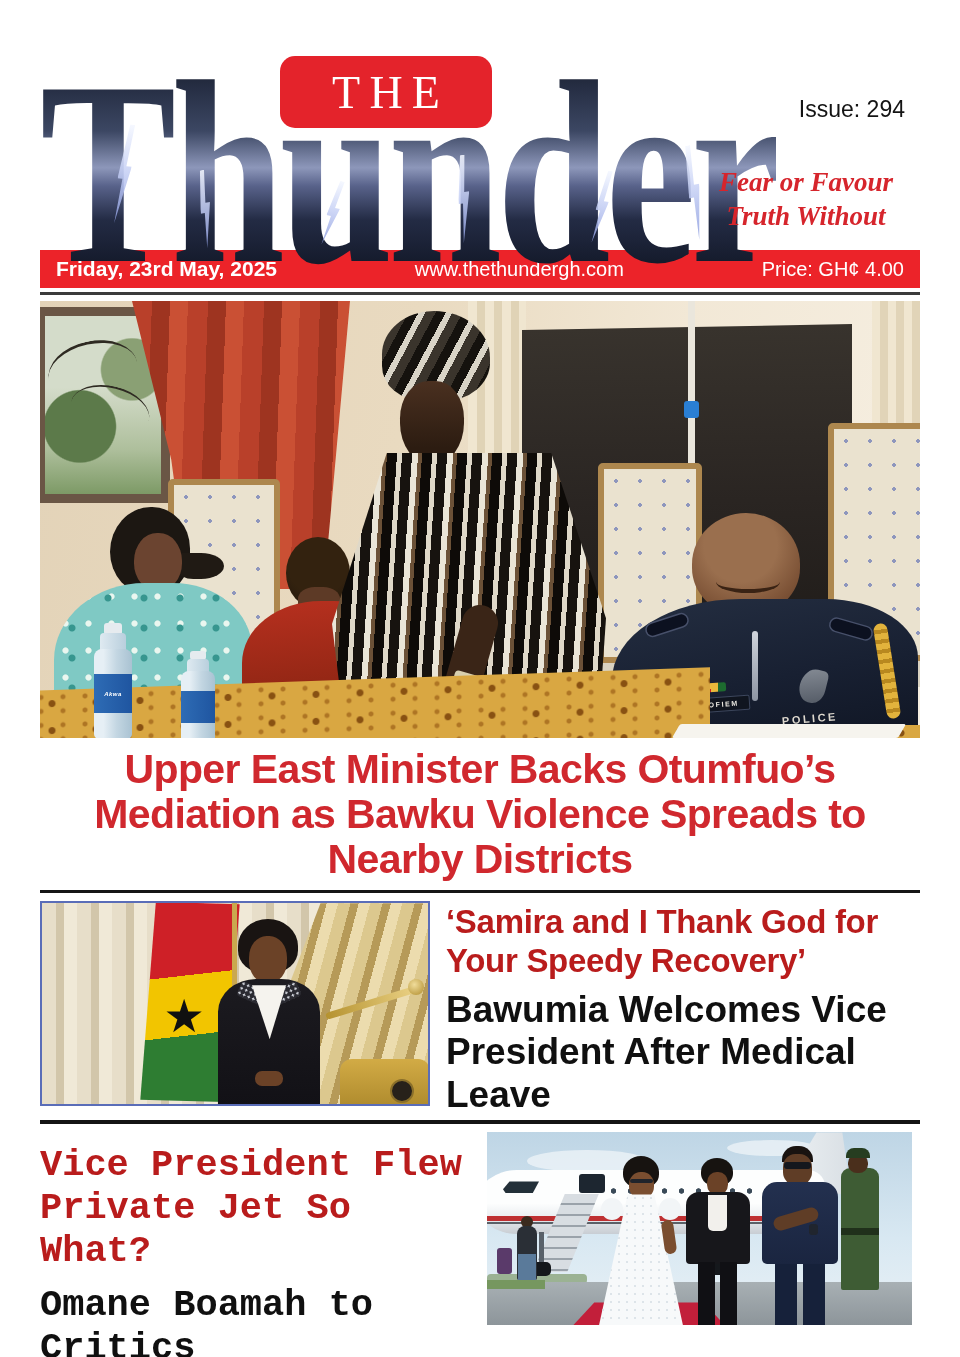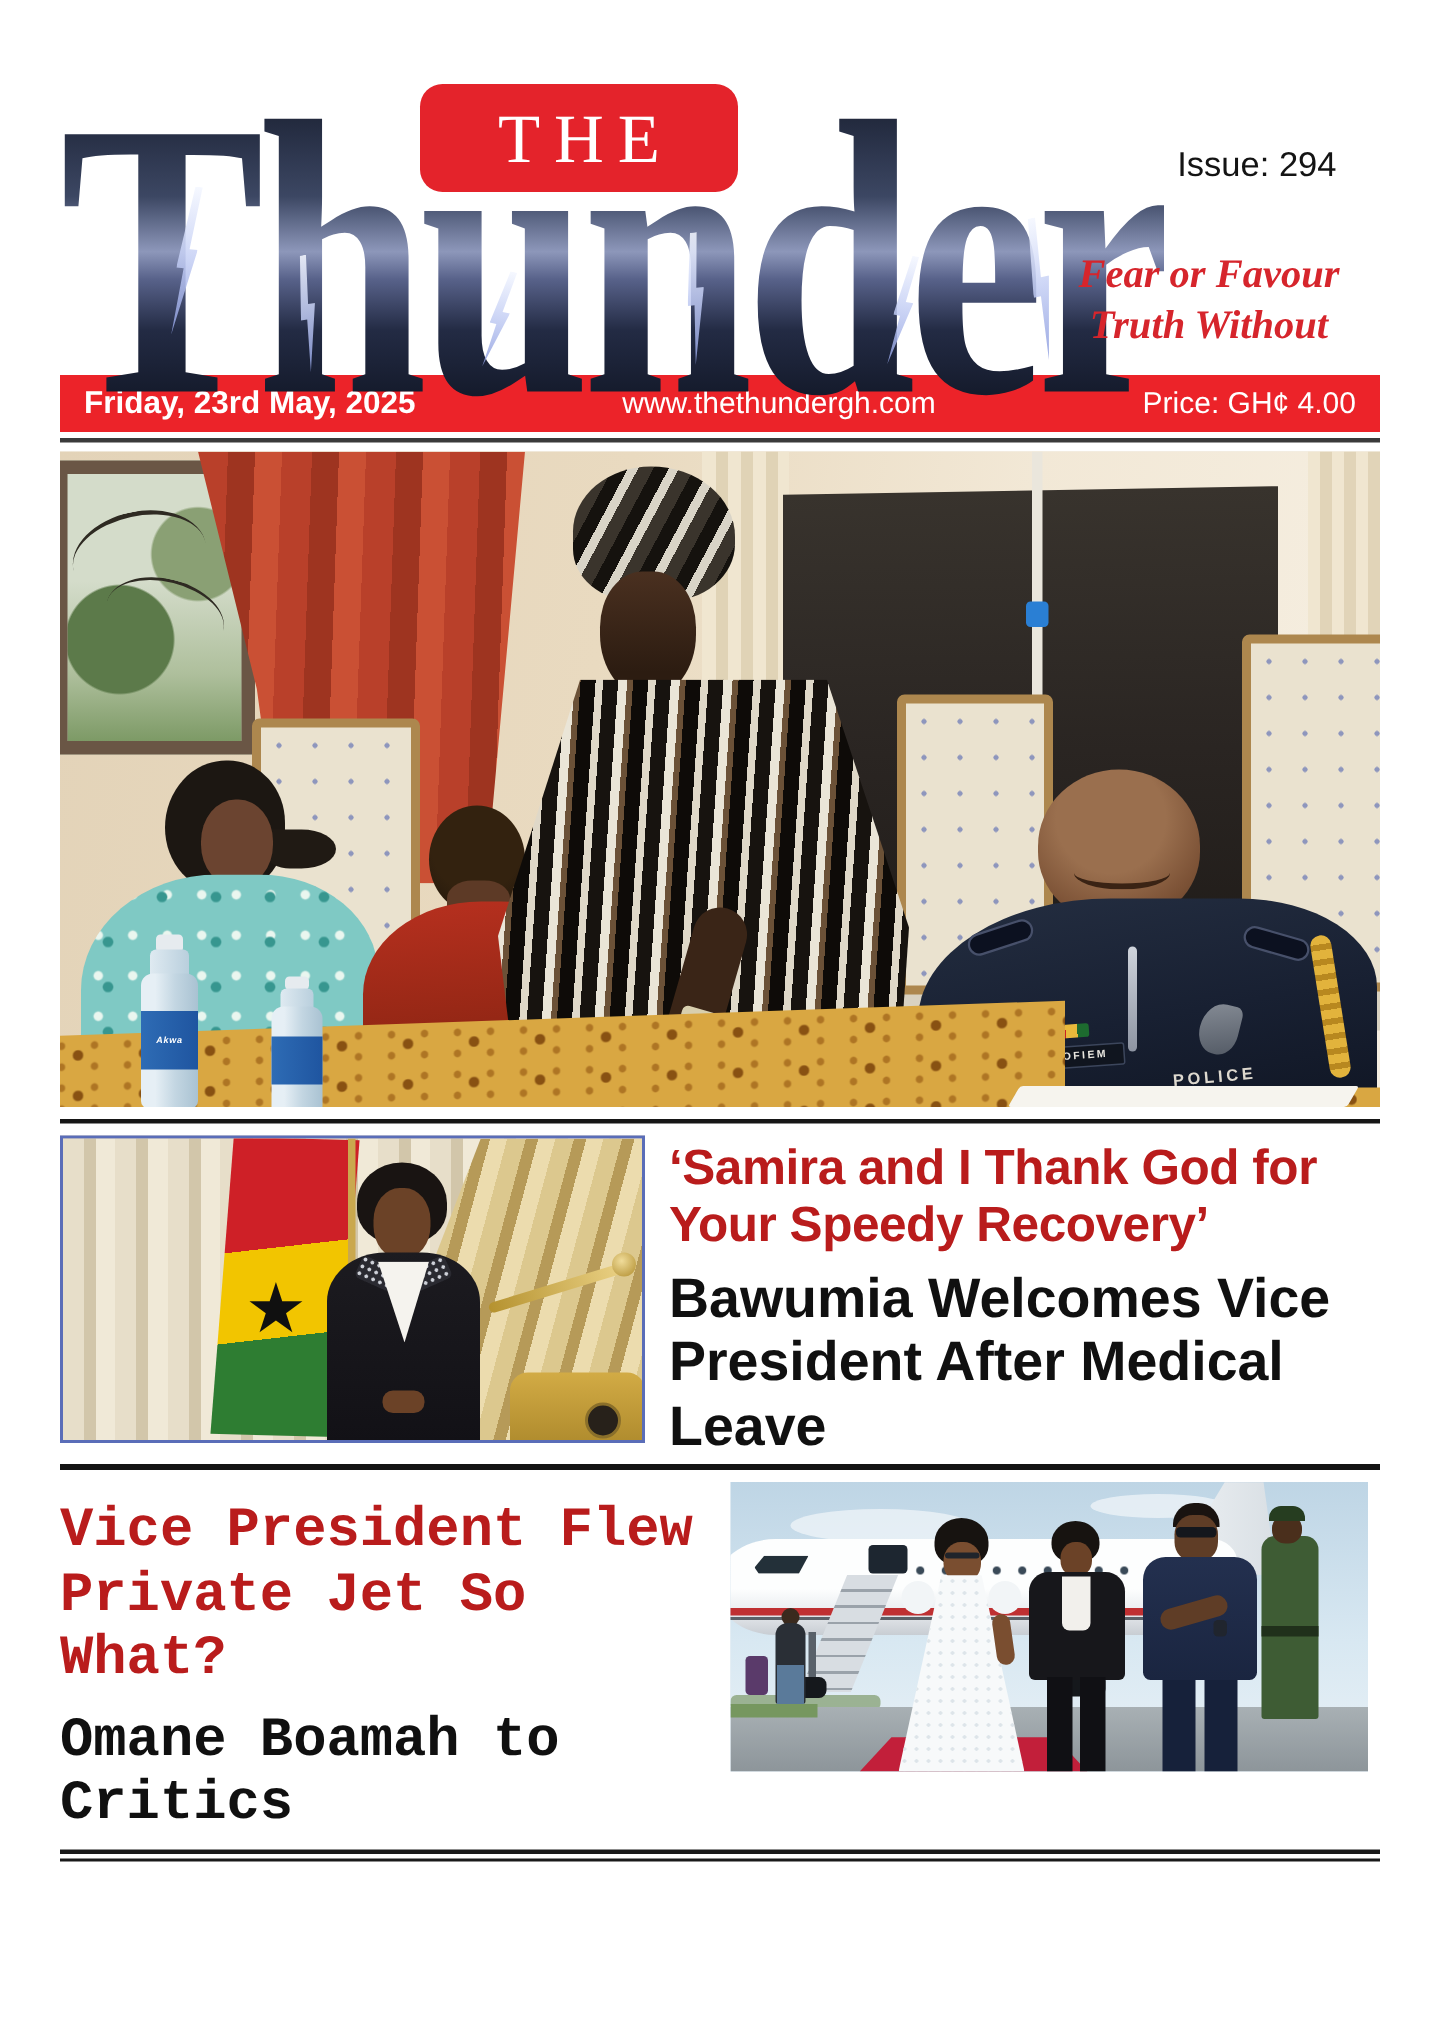--- a/index.html
+++ b/index.html
@@ -32,21 +32,21 @@
   .bolt4 { left:418px; top:105px; width:12px; height:88px;  transform:rotate(-6deg); }
   .bolt5 { left:556px; top:120px; width:12px; height:74px;  transform:rotate(9deg); }
   .bolt6 { left:648px; top:95px;  width:13px; height:95px;  transform:rotate(-12deg); }
   .the-badge {
     position:absolute; left:240px; top:6px; z-index:3;
     width:212px; height:72px; background:#e4232b; border-radius:15px;
     display:flex; align-items:center; justify-content:center;
     color:#ffffff; font-family:"Liberation Serif", serif;
     font-size:46px; letter-spacing:0.2em; text-indent:0.2em;
   }
-  .issue { position:absolute; top:46px; right:29px; z-index:3; font-size:23px; color:#141414; }
+  .issue { position:absolute; top:46px; right:15px; z-index:3; font-size:23px; color:#141414; }
   .tagline {
     position:absolute; top:116px; right:14px; z-index:3; width:200px;
     text-align:center; color:#d6252c; font-family:"Liberation Serif", serif;
     font-style:italic; font-weight:bold; font-size:27px; line-height:1.25;
   }
 
   
   .infobar {
     margin-top:0; height:38px; background:#ec2329; color:#ffffff;
     display:flex; align-items:center; justify-content:space-between;
@@ -314,20 +314,21 @@
       <div class="label">Akwa</div>
     </div>
     <div class="p1-bottle p1-b2">
       <div class="cap"></div>
       <div class="neck"></div>
       <div class="bod"></div>
       <div class="label"></div>
     </div>
   </figure>
 
+  <h1 class="lead-headline">Upper East Minister Backs Otumfuo’s Mediation as Bawku Violence Spreads to Nearby Districts</h1>
   <div class="rule1"></div>
 
   <section class="story2">
     <figure class="photo photo-vp">
       <div class="p2-curtains"></div>
       <div class="p2-drape"></div>
       <div class="p2-mace"></div>
       <div class="p2-mace-head"></div>
       <div class="p2-flag"></div>
       <div class="p2-star">★</div>

